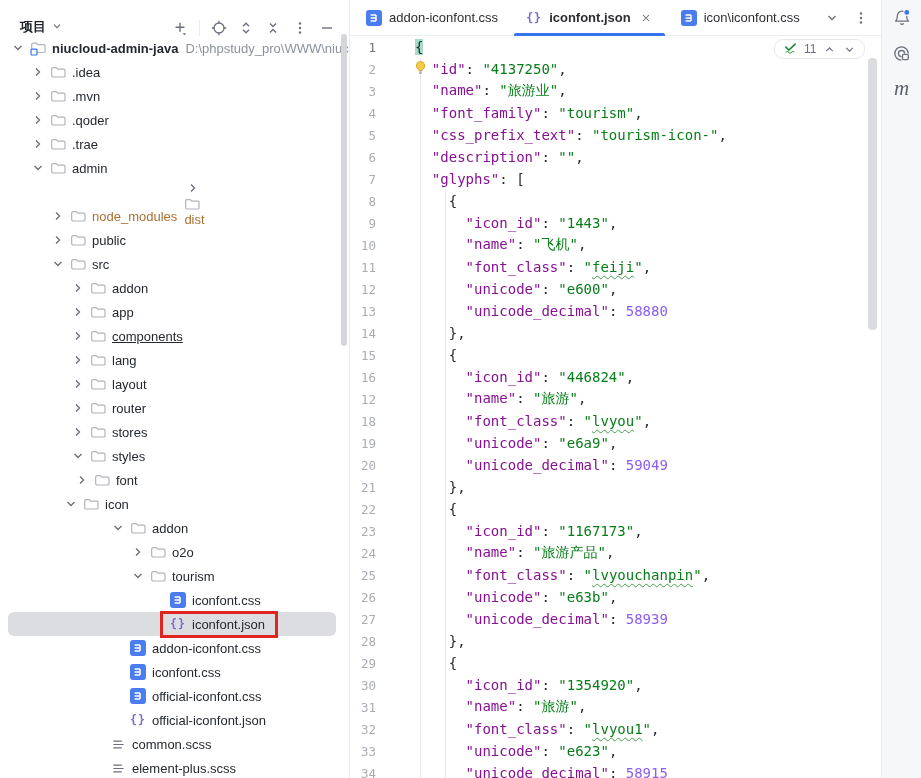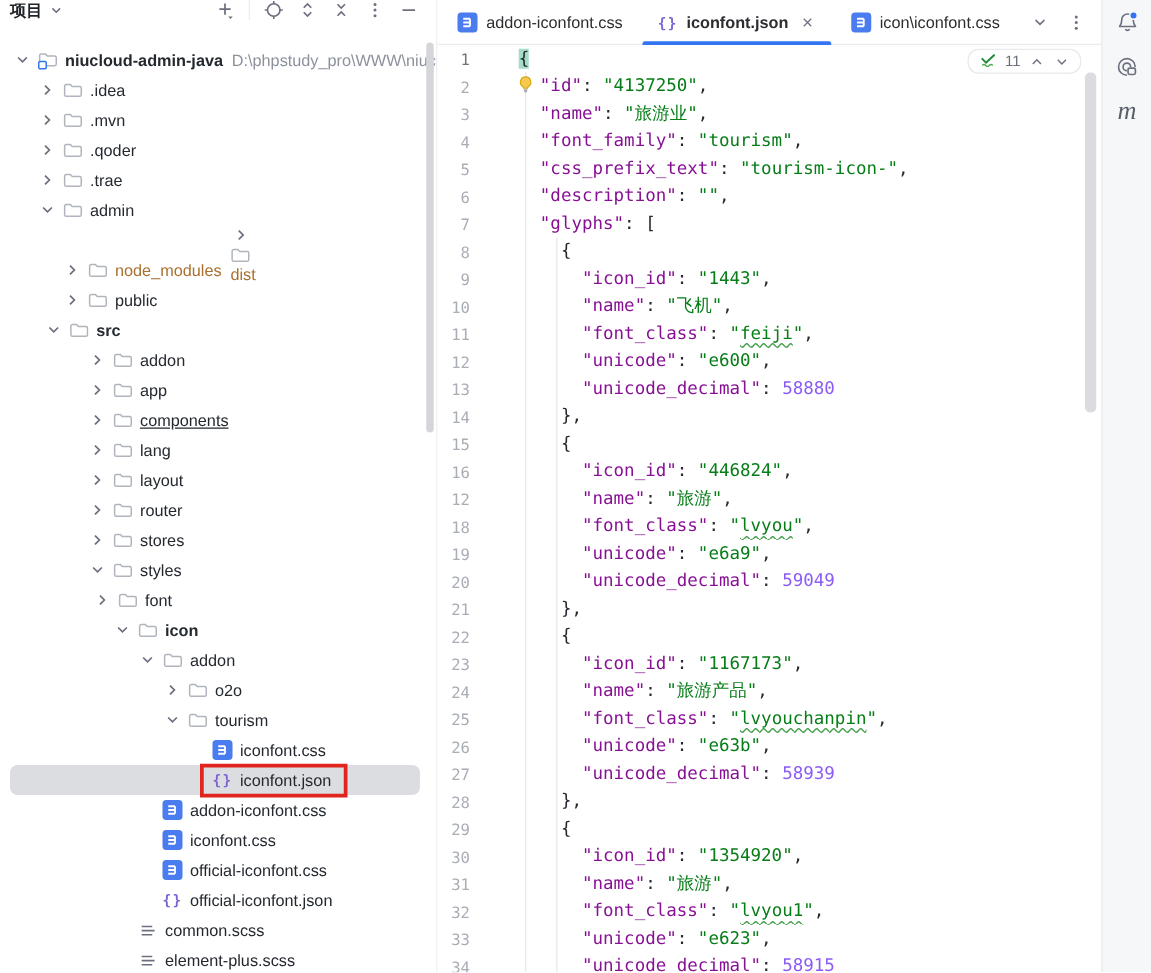--- a/index.html
+++ b/index.html
@@ -2,21 +2,21 @@
 <html><head>
 <meta charset="utf-8">
 <style>
   * { box-sizing: border-box; margin: 0; padding: 0; }
   html,body { width: 921px; height: 778px; overflow: hidden; }
   body { font-family: "Liberation Sans", "DejaVu Sans", sans-serif; background: #fff; color: #24292f; }
   #app { position: relative; width: 921px; height: 778px; background: #fff; }
 
   
   .panel { position: absolute; left: 0; top: 0; width: 350px; height: 778px; background: #fff; border-right: 1px solid #ebecf0; overflow: hidden; }
-  .panel-header { height: 36px; display: flex; align-items: flex-start; padding: 0 14px 0 8px; }
+  .panel-header { height: 36px; display: flex; align-items: flex-end; padding: 0 14px 0 20px; }
   .ph-title { display: inline-flex; align-items: center; gap: 4px; font-size: 13px; font-weight: 700; color: #1f2328; cursor: default; }
   .ph-icons { margin-left: auto; display: flex; align-items: center; gap: 11px; }
   .ph-icons .pi { width: 16px; height: 16px; display: inline-flex; align-items: center; justify-content: center; }
   .ph-sep { width: 1px; height: 16px; background: #ebecf0; }
 
   .tree { position: absolute; left: 0; top: 36px; right: 0; bottom: 0; font-size: 13px; }
   .tree-row { position: relative; height: 24px; display: flex; align-items: center; white-space: nowrap; cursor: default; }
   .tree-row.sel::before { content: ""; position: absolute; left: 8px; right: 13px; top: 0; bottom: 0; background: #dcdde1; border-radius: 6px; z-index: 0; }
   .tree-row > * { position: relative; z-index: 1; }
   .tr-chev { width: 16px; height: 16px; margin-right: 4px; flex: none; display: inline-flex; align-items: center; justify-content: center; }
@@ -238,21 +238,21 @@
               <path d="M6 4.5 9.5 8 6 11.5" fill="none" stroke="#6c707e" stroke-width="1.4"></path>
             </svg>
           </span>
           <span class="tr-ico">
             <svg width="16" height="16" viewBox="0 0 16 16">
               <path d="M1.7 4.9c0-.7.6-1.3 1.3-1.3h3.3l1.5 1.6h5.9c.7 0 1.3.6 1.3 1.3v5.2c0 .7-.6 1.3-1.3 1.3H3c-.7 0-1.3-.6-1.3-1.3z" fill="none" stroke="#b0b4bc" stroke-width="1.2"></path>
             </svg>
           </span>
           <span class="tr-label">public</span>
         </div>
-        <div class="tree-row" style="padding-left: 35px; font-weight: bold;">
+        <div class="tree-row" style="padding-left: 50px;">
           <span class="tr-chev">
             <svg width="16" height="16" viewBox="0 0 16 16">
               <path d="M4.5 6l3.5 3.5L11.5 6" fill="none" stroke="#6c707e" stroke-width="1.4"></path>
             </svg>
           </span>
           <span class="tr-ico">
             <svg width="16" height="16" viewBox="0 0 16 16">
               <path d="M1.7 4.9c0-.7.6-1.3 1.3-1.3h3.3l1.5 1.6h5.9c.7 0 1.3.6 1.3 1.3v5.2c0 .7-.6 1.3-1.3 1.3H3c-.7 0-1.3-.6-1.3-1.3z" fill="none" stroke="#b0b4bc" stroke-width="1.2"></path>
             </svg>
           </span>
@@ -368,21 +368,21 @@
               <path d="M6 4.5 9.5 8 6 11.5" fill="none" stroke="#6c707e" stroke-width="1.4"></path>
             </svg>
           </span>
           <span class="tr-ico">
             <svg width="16" height="16" viewBox="0 0 16 16">
               <path d="M1.7 4.9c0-.7.6-1.3 1.3-1.3h3.3l1.5 1.6h5.9c.7 0 1.3.6 1.3 1.3v5.2c0 .7-.6 1.3-1.3 1.3H3c-.7 0-1.3-.6-1.3-1.3z" fill="none" stroke="#b0b4bc" stroke-width="1.2"></path>
             </svg>
           </span>
           <span class="tr-label">font</span>
         </div>
-        <div class="tree-row" style="padding-left: 90px; font-weight: bold;">
+        <div class="tree-row" style="padding-left: 63px;">
           <span class="tr-chev">
             <svg width="16" height="16" viewBox="0 0 16 16">
               <path d="M4.5 6l3.5 3.5L11.5 6" fill="none" stroke="#6c707e" stroke-width="1.4"></path>
             </svg>
           </span>
           <span class="tr-ico">
             <svg width="16" height="16" viewBox="0 0 16 16">
               <path d="M1.7 4.9c0-.7.6-1.3 1.3-1.3h3.3l1.5 1.6h5.9c.7 0 1.3.6 1.3 1.3v5.2c0 .7-.6 1.3-1.3 1.3H3c-.7 0-1.3-.6-1.3-1.3z" fill="none" stroke="#b0b4bc" stroke-width="1.2"></path>
             </svg>
           </span>

